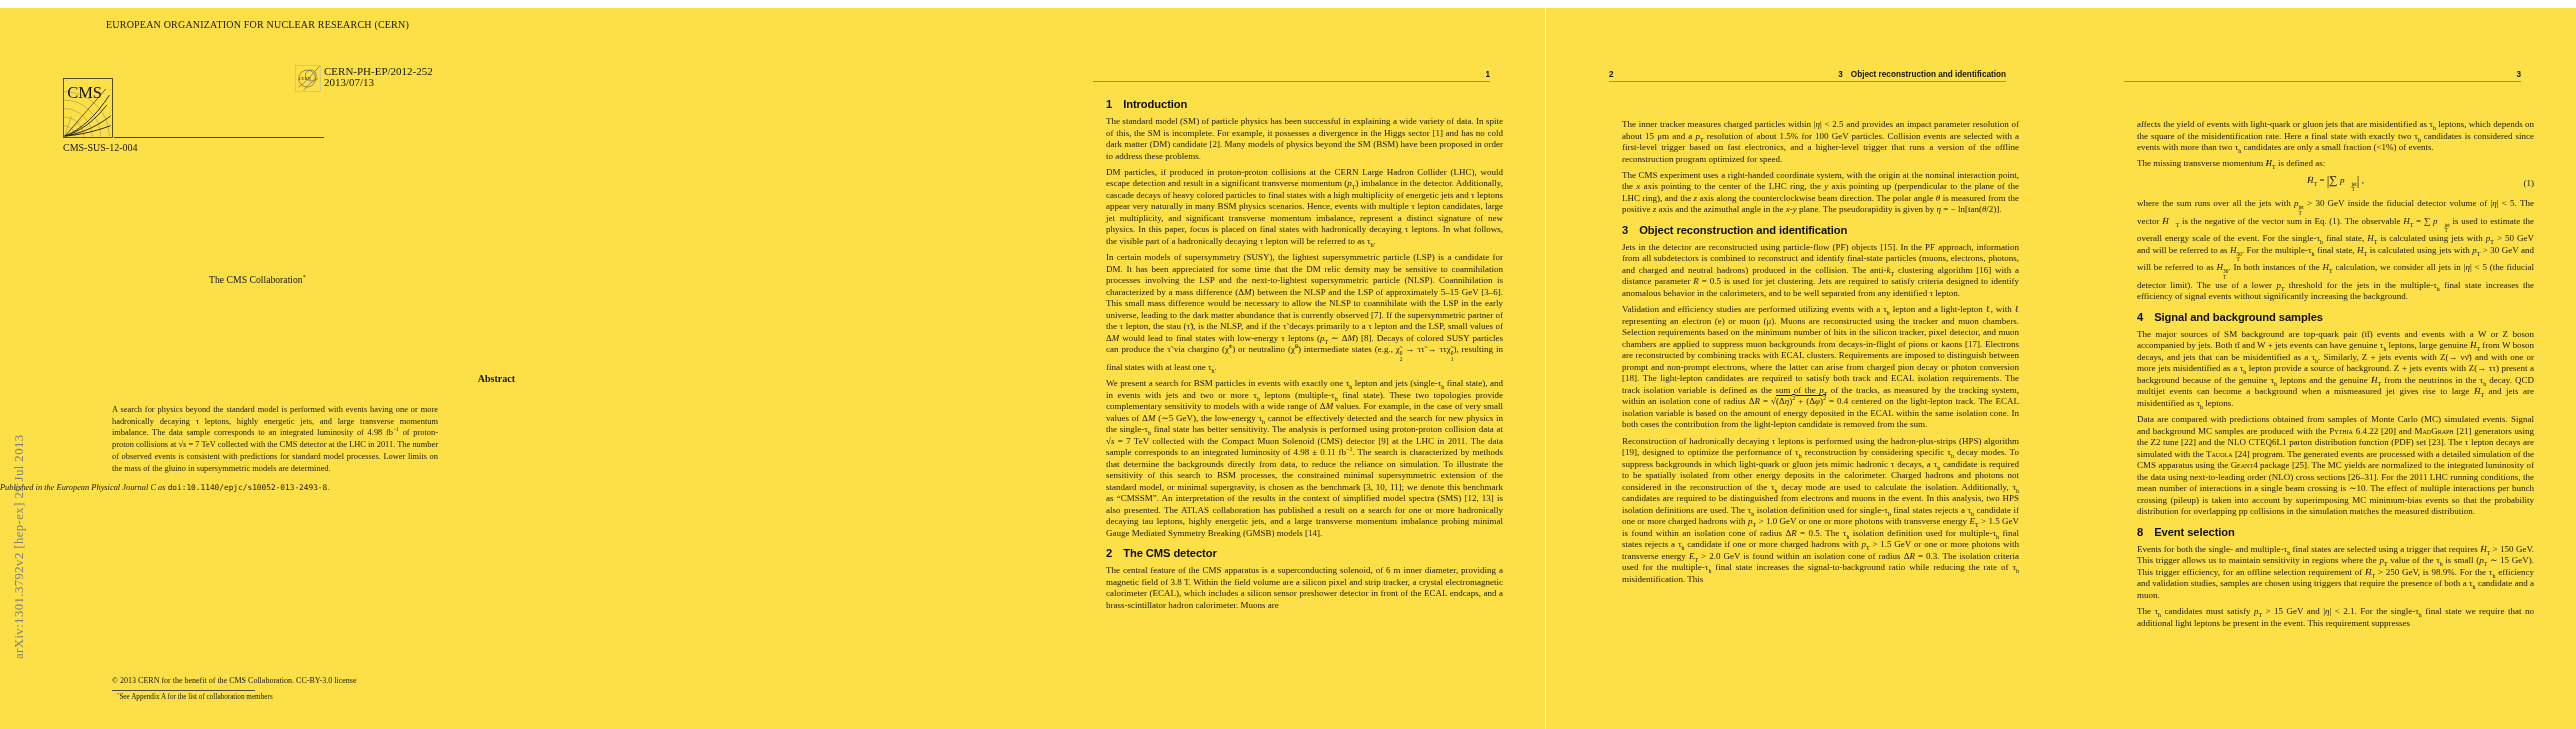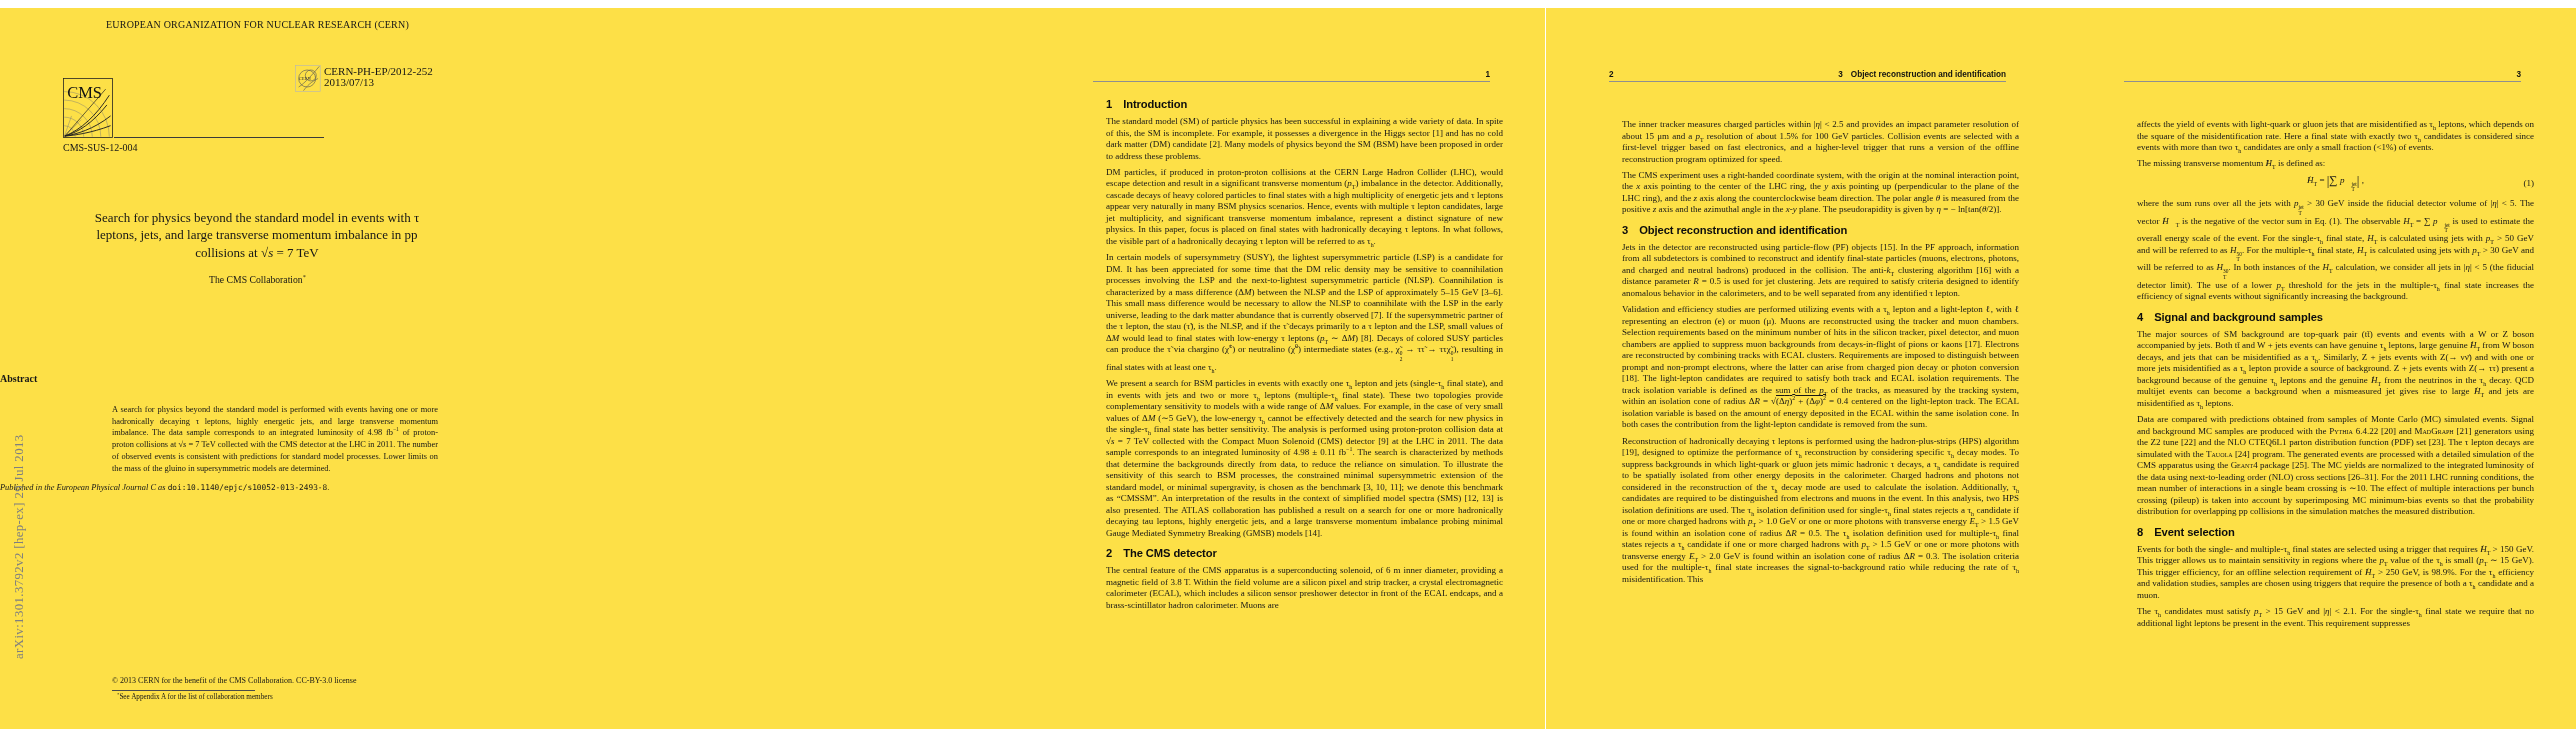--- a/index.html
+++ b/index.html
@@ -40,21 +40,21 @@
   .org{position:absolute;top:11px;left:0;width:515px;text-align:center;font-size:10px;
        letter-spacing:0.2px;}
   .cms-logo{position:absolute;left:63px;top:70px;}
   .cern-logo{position:absolute;left:295px;top:57px;}
   .repblock{position:absolute;left:324px;top:58px;font-size:11px;line-height:11px;}
   .cmsid{position:absolute;left:63px;top:134px;font-size:10px;}
   .toprule{position:absolute;left:114px;top:129px;width:210px;height:0.8px;background:#3a3a3a;}
   .title{position:absolute;left:81px;top:201px;width:352px;text-align:center;font-size:13px;
          line-height:17.3px;}
   .authors{position:absolute;left:0;top:266px;width:515px;text-align:center;font-size:9.7px;}
-  .absh{position:absolute;left:0;top:365px;width:515px;text-align:left;font-weight:bold;
+  .absh{position:absolute;left:0;top:365px;width:515px;text-align:right;font-weight:bold;
         font-size:10px;}
   .abs{position:absolute;left:112px;top:396px;width:326px;text-align:justify;font-size:8.4px;
        line-height:11.7px;}
   .pub{position:absolute;left:0;top:475px;width:515px;font-size:8.4px;}
   .copy{position:absolute;left:112px;top:668px;font-size:8px;text-align:right;}
   .fnrule{position:absolute;left:112px;top:682px;width:143px;height:0.6px;background:#4a4a4a;}
   .fn{position:absolute;left:117px;top:685px;font-size:7.2px;}
   .arxiv{position:absolute;left:12px;top:651px;transform:rotate(-90deg);transform-origin:0 0;
          white-space:nowrap;font-size:12.8px;color:#7f7f7f;letter-spacing:0.4px;}
 </style>
@@ -95,21 +95,20 @@
   </svg>
 
   <div class="repblock">
     <div>CERN-PH-EP/2012-252</div>
     <div>2013/07/13</div>
   </div>
 
   <div class="toprule"></div>
   <div class="cmsid">CMS-SUS-12-004</div>
 
-  <div class="title">Search for physics beyond the standard model in events with τ leptons, jets, and large transverse momentum imbalance in pp collisions at √<i>s</i> = 7 TeV</div>
   <div class="authors">The CMS Collaboration<sup>*</sup></div>
 
   <div class="absh">Abstract</div>
   <div class="abs">A search for physics beyond the standard model is performed with events having one or more hadronically decaying τ leptons, highly energetic jets, and large transverse momentum imbalance. The data sample corresponds to an integrated luminosity of 4.98 fb<sup>−1</sup> of proton-proton collisions at √<i>s</i> = 7 TeV collected with the CMS detector at the LHC in 2011. The number of observed events is consistent with predictions for standard model processes. Lower limits on the mass of the gluino in supersymmetric models are determined.</div>
 
   <div class="pub"><i>Published in the European Physical Journal C as</i> <span class="mono">doi:10.1140/epjc/s10052-013-2493-8</span>.</div>
 
   <div class="copy">© 2013 CERN for the benefit of the CMS Collaboration. CC-BY-3.0 license</div>
   <div class="fnrule"></div>
   <div class="fn"><sup>*</sup>See Appendix A for the list of collaboration members</div>

